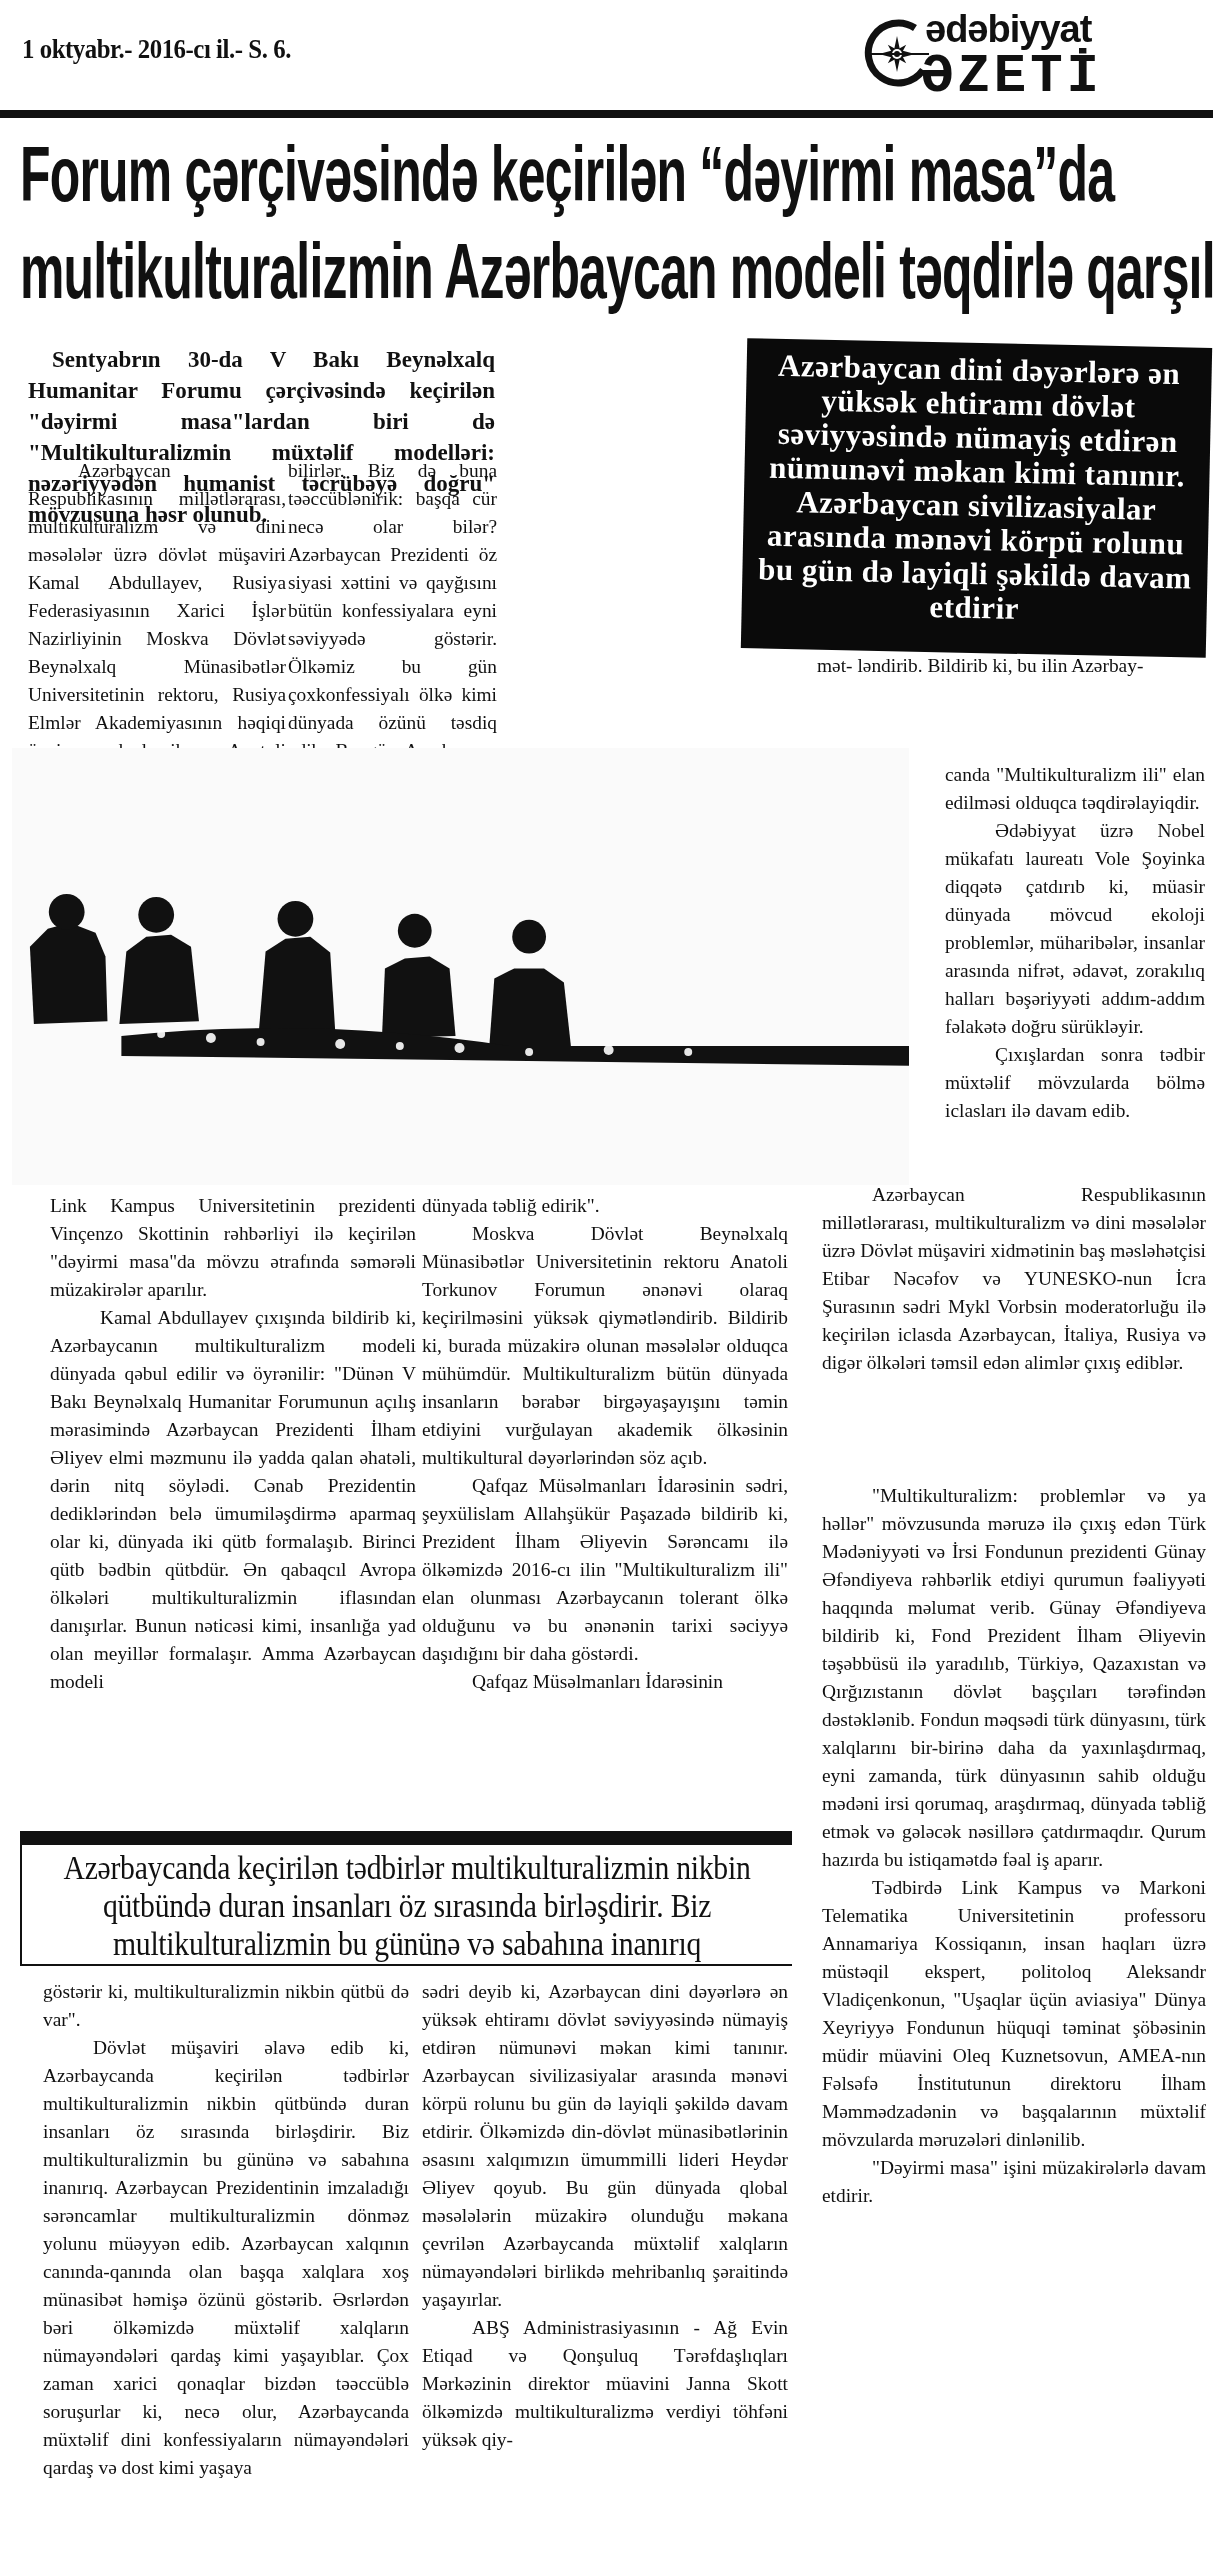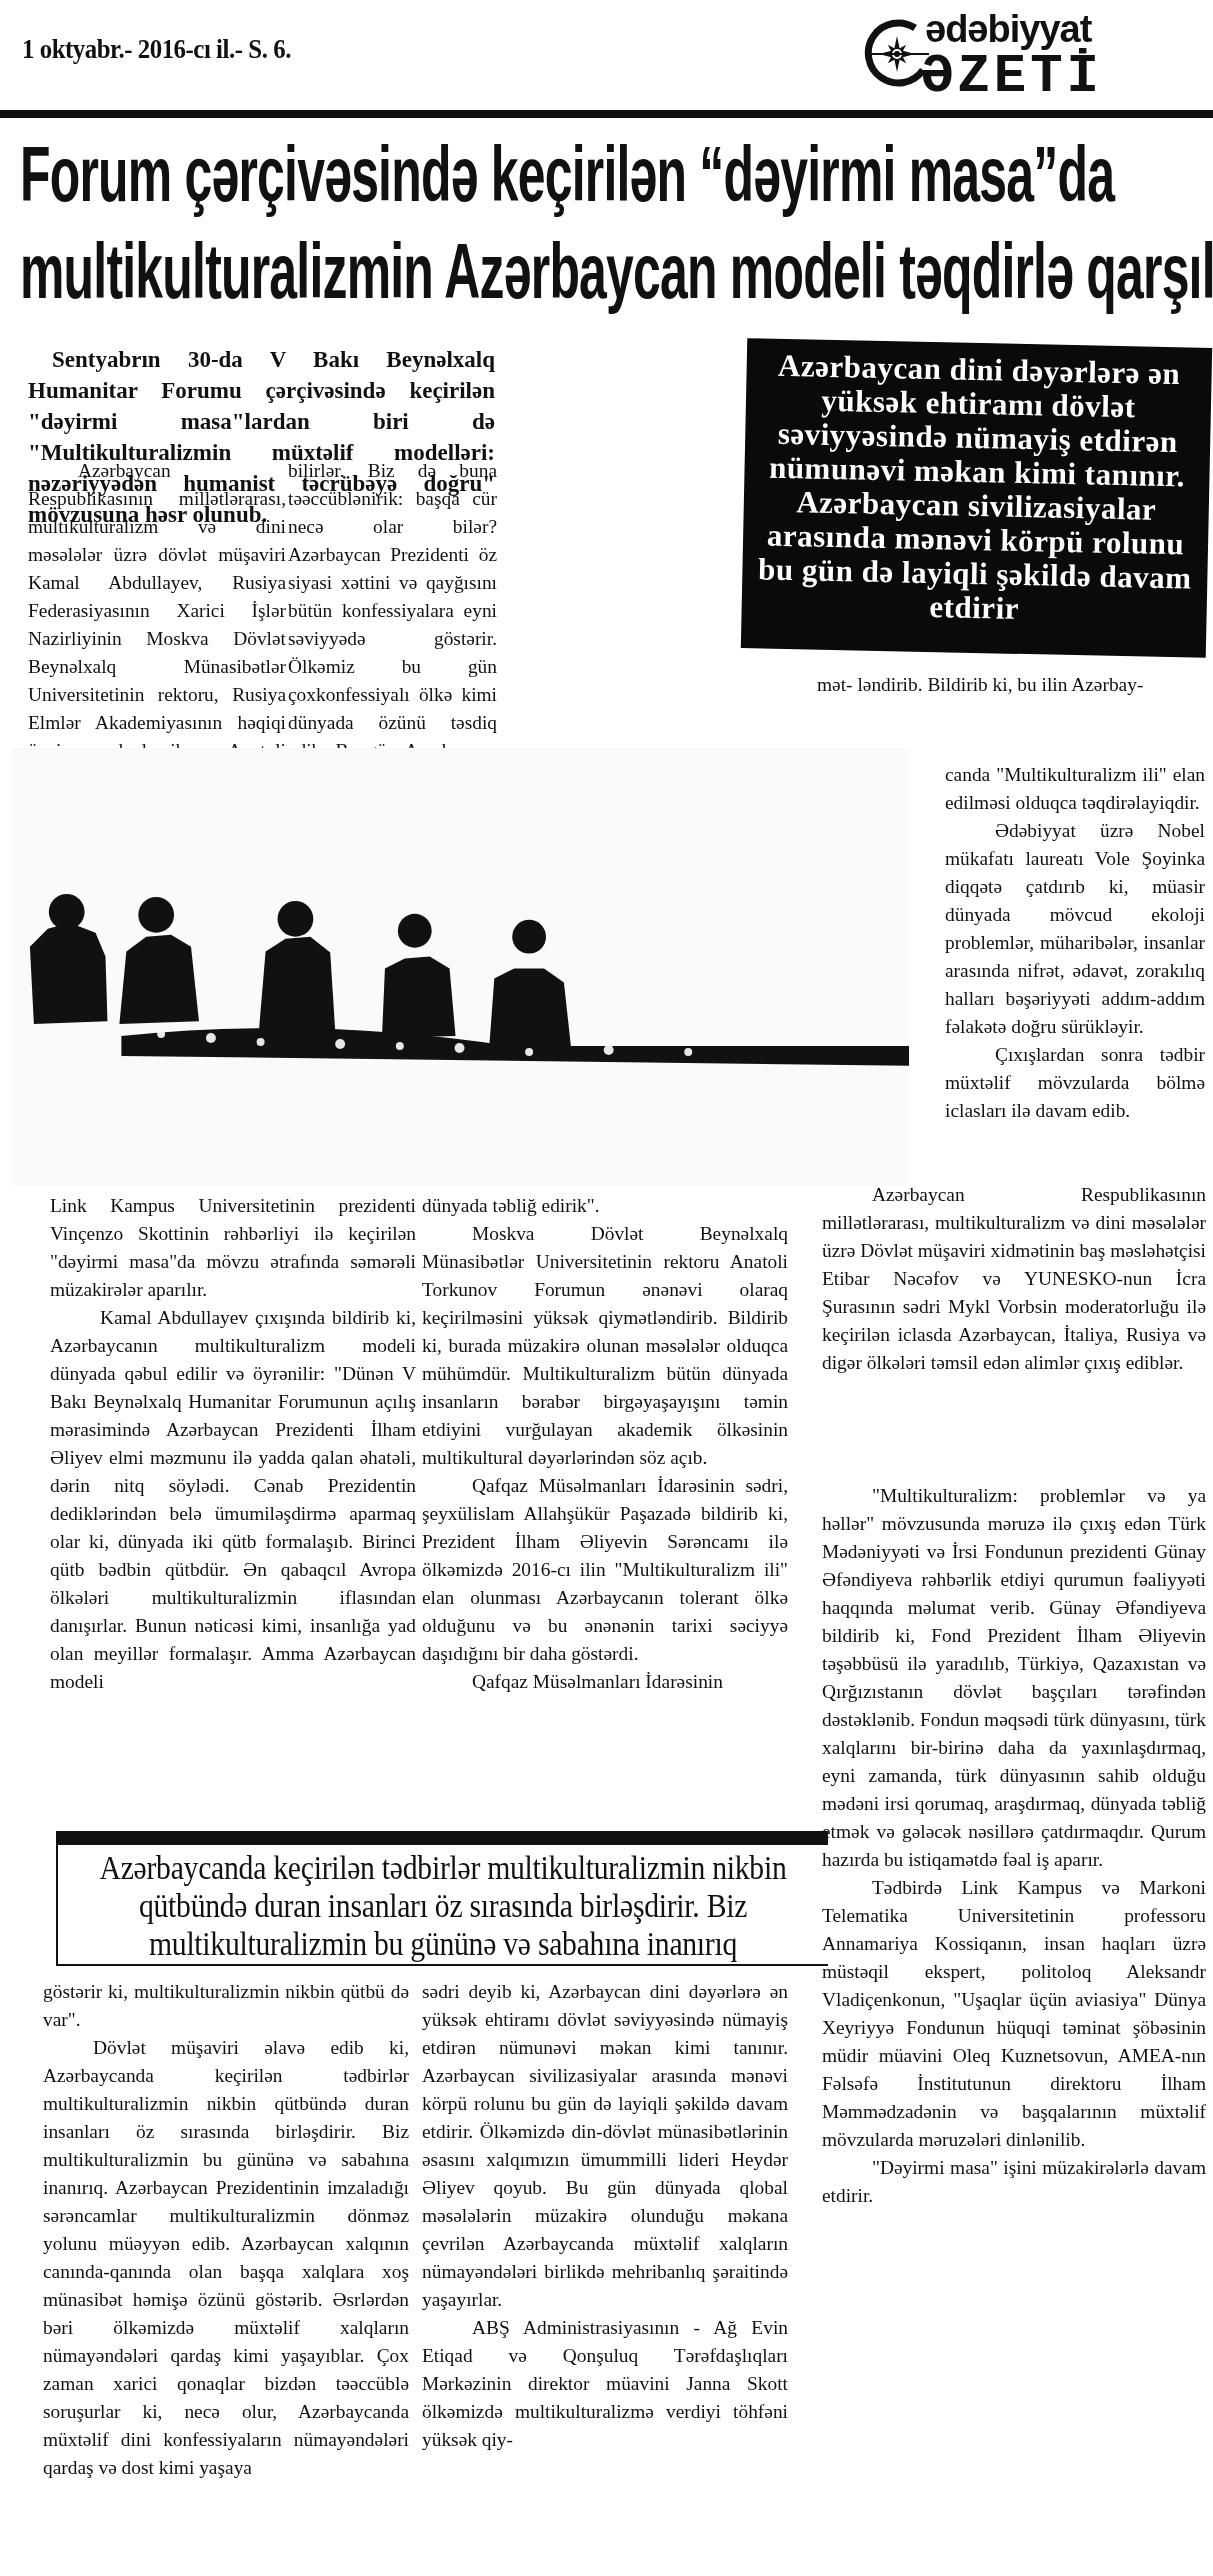--- a/index.html
+++ b/index.html
@@ -25,28 +25,28 @@
   .lead { left: 28px; top: 344px; width: 467px; font-weight: bold; font-size: 23px; line-height: 31px; text-align: justify; text-indent: 24px; }
 
   .callout-dark { left: 744px; top: 343px; width: 465px; height: 310px; background: #0a0a0a; color: #fff; transform: rotate(1.2deg); transform-origin: center; padding: 10px 14px 0 14px; text-align: center; font-family: "Liberation Serif", serif; font-weight: bold; font-size: 31px; line-height: 34px; letter-spacing: 0.5px; }
 
   .col1 { left: 28px; top: 457px; width: 258px; }
   .col2 { left: 288px; top: 457px; width: 209px; }
 
   .photo { left: 12px; top: 748px; width: 897px; height: 437px; background: #fff; overflow: hidden; }
   .photo svg { width: 100%; height: 100%; }
 
-  .col3top { left: 817px; top: 671px; width: 390px; }
+  .col3top { left: 817px; top: 652px; width: 390px; }
   .col3 { left: 945px; top: 761px; width: 260px; }
   .col3b { left: 822px; top: 1181px; width: 384px; }
 
   .col1b { left: 28px; top: 1192px; width: 366px; margin-left: 22px; }
   .col2b { left: 422px; top: 1192px; width: 366px; }
 
-  .pull { left: 20px; top: 1831px; width: 772px; height: 135px; border-left: 2px solid #111; border-bottom: 2px solid #111; margin-left: 36px; }
+  .pull { left: 20px; top: 1831px; width: 772px; height: 135px; border-left: 2px solid #111; border-bottom: 2px solid #111; }
   .pull-bar { left: 0; top: 0; width: 100%; height: 14px; background: #111; }
   .pull-text { position: absolute; left: 0; top: 18px; width: 100%; text-align: center; font-size: 33px; line-height: 38px; letter-spacing: -0.3px; transform: scaleX(0.9); transform-origin: center top; }
 
   .col1c { left: 43px; top: 1978px; width: 366px; }
   .col2c { left: 422px; top: 1978px; width: 366px; }
 
   .col3c { left: 822px; top: 1482px; width: 384px; }
 </style>
 </head>
 <body>

